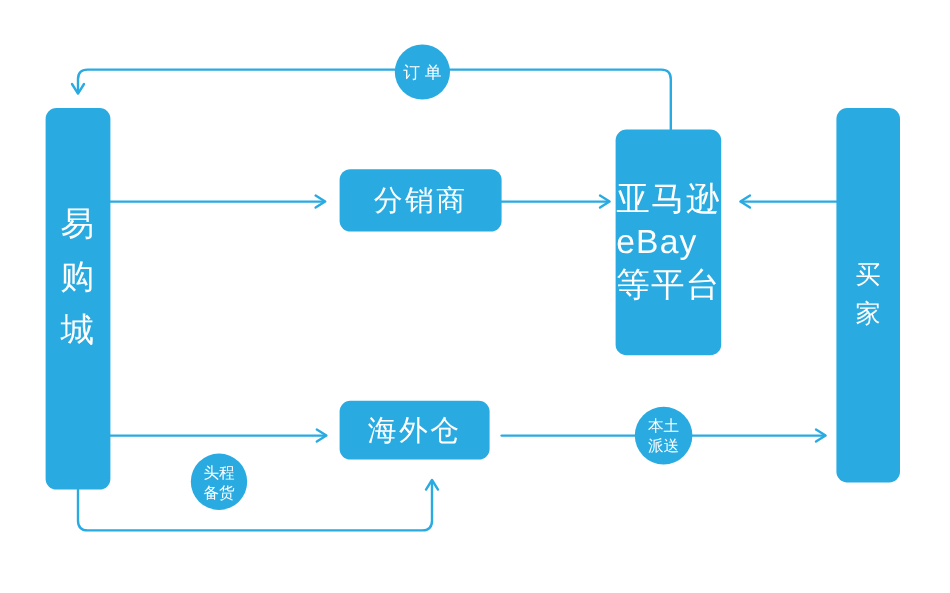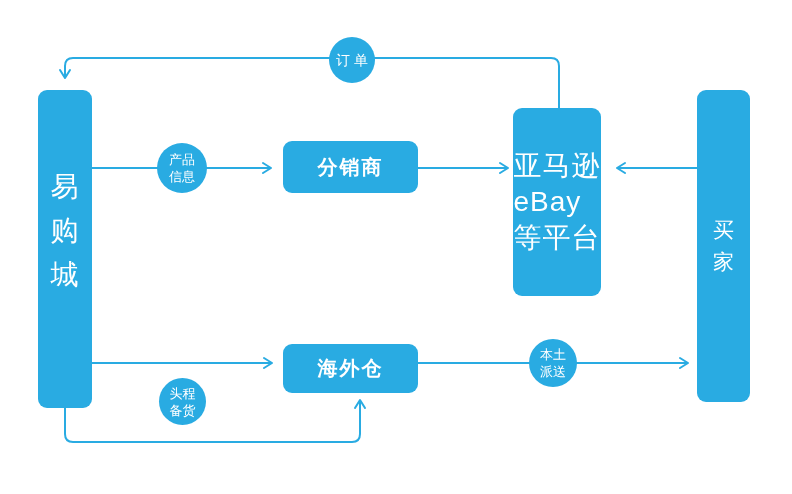--- a/index.html
+++ b/index.html
@@ -15,21 +15,21 @@
   }
   .node {
     position:absolute; background:var(--shape, #29abe2); color:var(--text, #ffffff);
     display:flex; align-items:center; justify-content:center;
     text-align:left; white-space:pre-line; box-sizing:border-box;
   }
   .box { border-radius:9px; }
   .circle { border-radius:50%; }
   .v-tall   { font-size:28px; line-height:44px; padding-bottom:36px; letter-spacing:1px; }
   .v-buyer  { font-size:21px; line-height:32px; }
-  .h-box    { font-size:20px; letter-spacing:2px;font-weight:bold; }
+  .h-box    { font-size:24px; letter-spacing:2px; }
   .platform { font-size:28px; line-height:36px; letter-spacing:1px; }
   .c-one    { font-size:14px; line-height:16px; }
   .c-two    { font-size:13px; line-height:17px; }
 </style>
 </head>
 <body>
 
 <div class="canvas">
 
   <svg class="wires" viewBox="0 0 792 494" aria-hidden="true">
@@ -73,29 +73,27 @@
   <div class="node box v-tall" style="left:38px; top:90px; width:54px; height:318px;">易
 购
 城</div>
 
   <div class="node box h-box" style="left:283px; top:141px; width:135px; height:52px;">分销商</div>
 
   <div class="node box platform" style="left:513px; top:108px; width:88px; height:188px;">亚马逊
 eBay
 等平台</div>
 
-  <div class="node box h-box" style="left:283px; top:344px; width:135px; height:49px;">海外仓</div>
+  <div class="node box h-box" style="left:283px; top:334px; width:125px; height:49px;">海外仓</div>
 
   <div class="node box v-buyer" style="left:697px; top:90px; width:53px; height:312px;">买
 家</div>
 
   <div class="node circle c-one" style="left:329px; top:37px; width:46px; height:46px;">订 单</div>
 
-  <div class="node circle c-two" style="left:157px; top:143px; width:50px; height:50px;">产品
-信息</div>
 
 
   <div class="node circle c-two" style="left:159px; top:338px; width:47px; height:47px;margin-top:40px;">头程
 备货</div>
 
   <div class="node circle c-two" style="left:529px; top:339px; width:48px; height:48px;">本土
 派送</div>
 
 
 </div>

